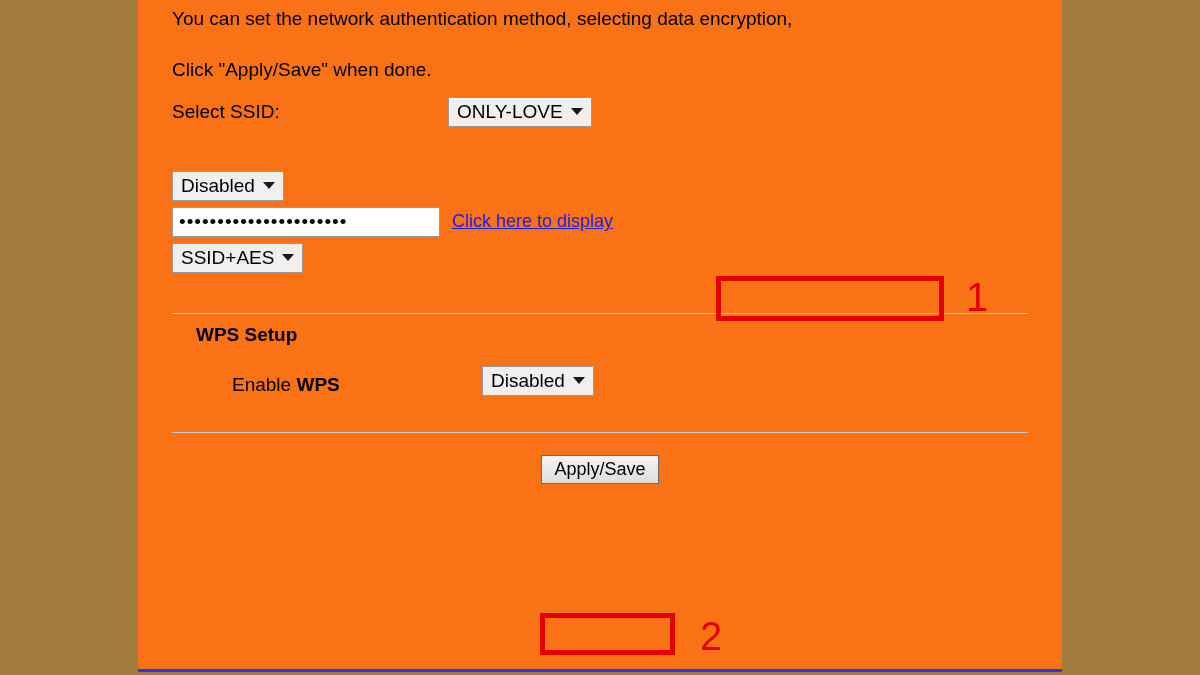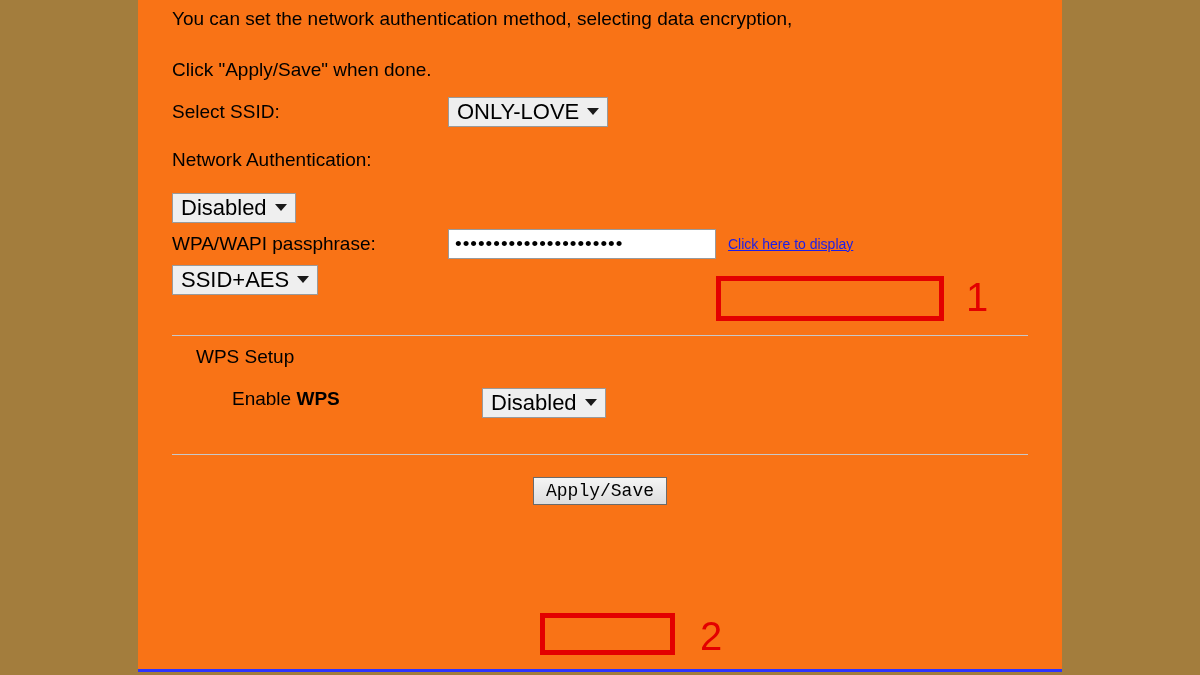--- a/index.html
+++ b/index.html
@@ -42,60 +42,60 @@
   .lbl{
     width:276px;
     flex:0 0 276px;
   }
   .ctrl{flex:1;display:flex;align-items:center;gap:12px}
   .sel{
     display:inline-flex;align-items:center;
     border:1px solid #9a9a9a;
     background:#efefef;
     padding:2px 8px 2px 8px;
-    font-size:22px;
+    font-size:19px;
     line-height:24px;
     cursor:pointer;
     user-select:none;
   }
   .caret{
     display:inline-block;margin-left:8px;
     width:0;height:0;border-left:6px solid transparent;border-right:6px solid transparent;border-top:7px solid #1a1a1a;
   }
   .txtin{
     border:1px solid #9a9a9a;
     background:#fff;
     width:268px;height:30px;
     font-size:19px;
     padding:0 6px;
     box-sizing:border-box;
   }
   .txtin.pw{letter-spacing:1px;font-family:Arial}
   a.display{
     color:#1a1eea;text-decoration:underline;
-    font-size:14px;
+    font-size:18px;
   }
   hr.sep{
     border:none;border-top:1px solid #c8c8c8;margin:40px 0 10px 0;
   }
   hr.sep2{
     border:none;border-top:1px solid #c8c8c8;margin:36px 0 22px 0;
   }
-  .wps-title{font-weight:normal;margin:0 0 20px 24px}
-  .wps-row{display:flex;align-items:flex-start;margin-left:60px}
+  .wps-title{font-weight:bold;margin:0 0 20px 24px}
+  .wps-row{display:flex;align-items:flex-end;margin-left:60px}
   .wps-row .lbl2{width:250px}
   .btnwrap{text-align:center}
   .asbtn{
     display:inline-block;
     border:1px solid #6b6b6b;
     background:linear-gradient(#f5f5f5,#ddd);
     padding:3px 12px;
     font-size:18px;
     cursor:pointer;
-    font-family:Liberation Mono, monospace;
+    font-family:Liberation Sans, sans-serif;
   }
 
   
   .ann{
     position:absolute;border:5px solid #e30000;box-sizing:border-box;
     pointer-events:none;
   }
   .ann1{left:716px;top:276px;width:228px;height:45px}
   .ann2{left:540px;top:613px;width:135px;height:42px}
   .annnum{
@@ -122,34 +122,32 @@
       <div class="lbl">Select SSID:</div>
       <div class="ctrl">
         <span class="sel">
           <span>ONLY-LOVE</span>
           <span class="caret"></span>
         </span>
       </div>
     </div>
 
     <div class="row">
-      <div class="lbl">Network Authentication:</div>
     </div>
 
     <div class="row tight">
       <div class="ctrl">
         <span class="sel">
           <span>Disabled</span>
           <span class="caret"></span>
         </span>
       </div>
     </div>
 
     <div class="row tight">
-      <div class="lbl">WPA/WAPI passphrase:</div>
       <div class="ctrl">
         <input class="txtin pw" type="text" readonly="" value="••••••••••••••••••••••" style="">
         <a href="#" class="display">Click here to display</a>
       </div>
     </div>
 
 
     <div class="row mid">
       <div class="ctrl">
         <span class="sel">

